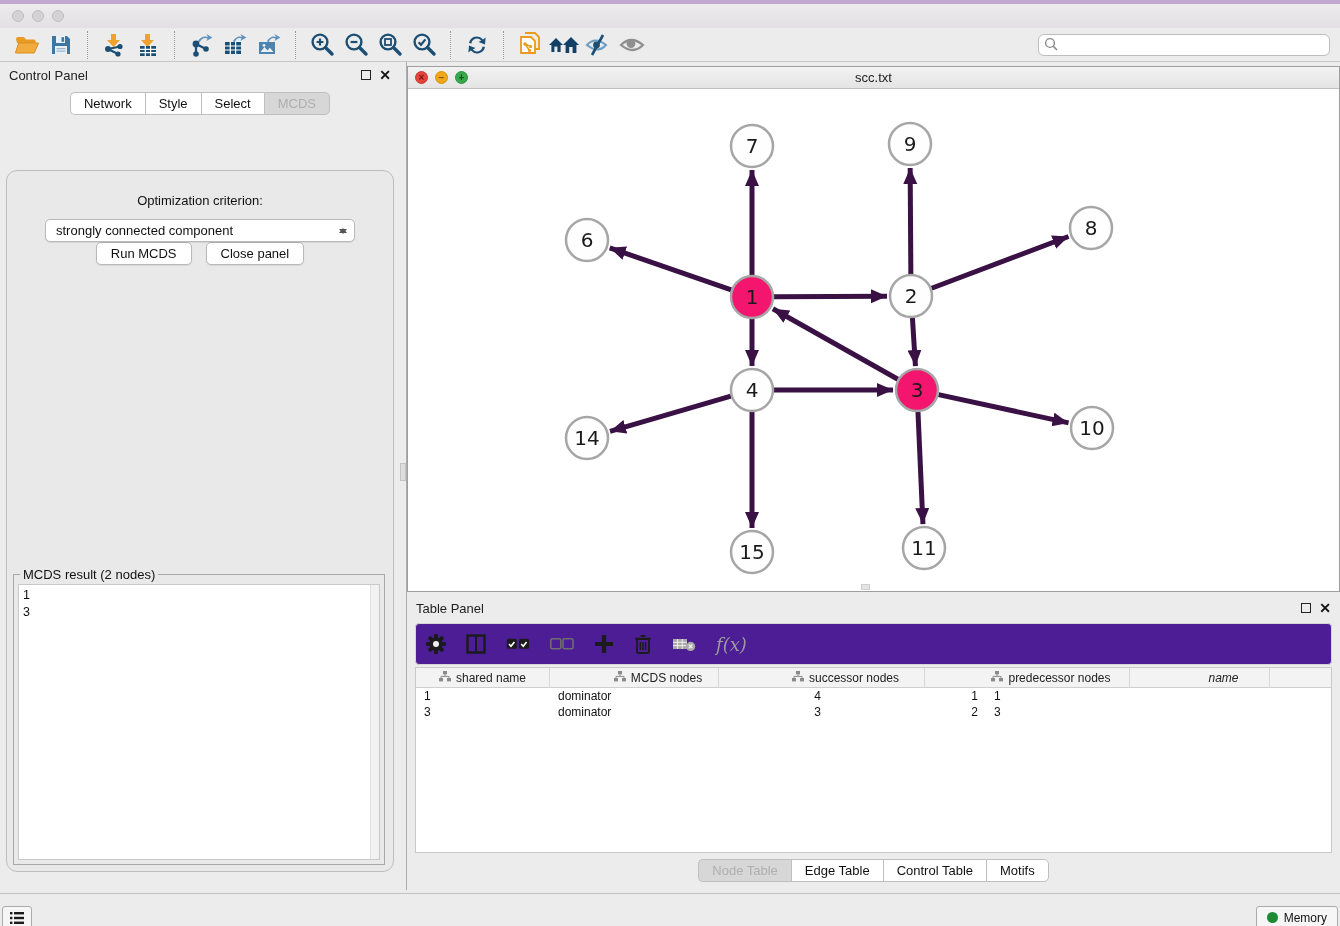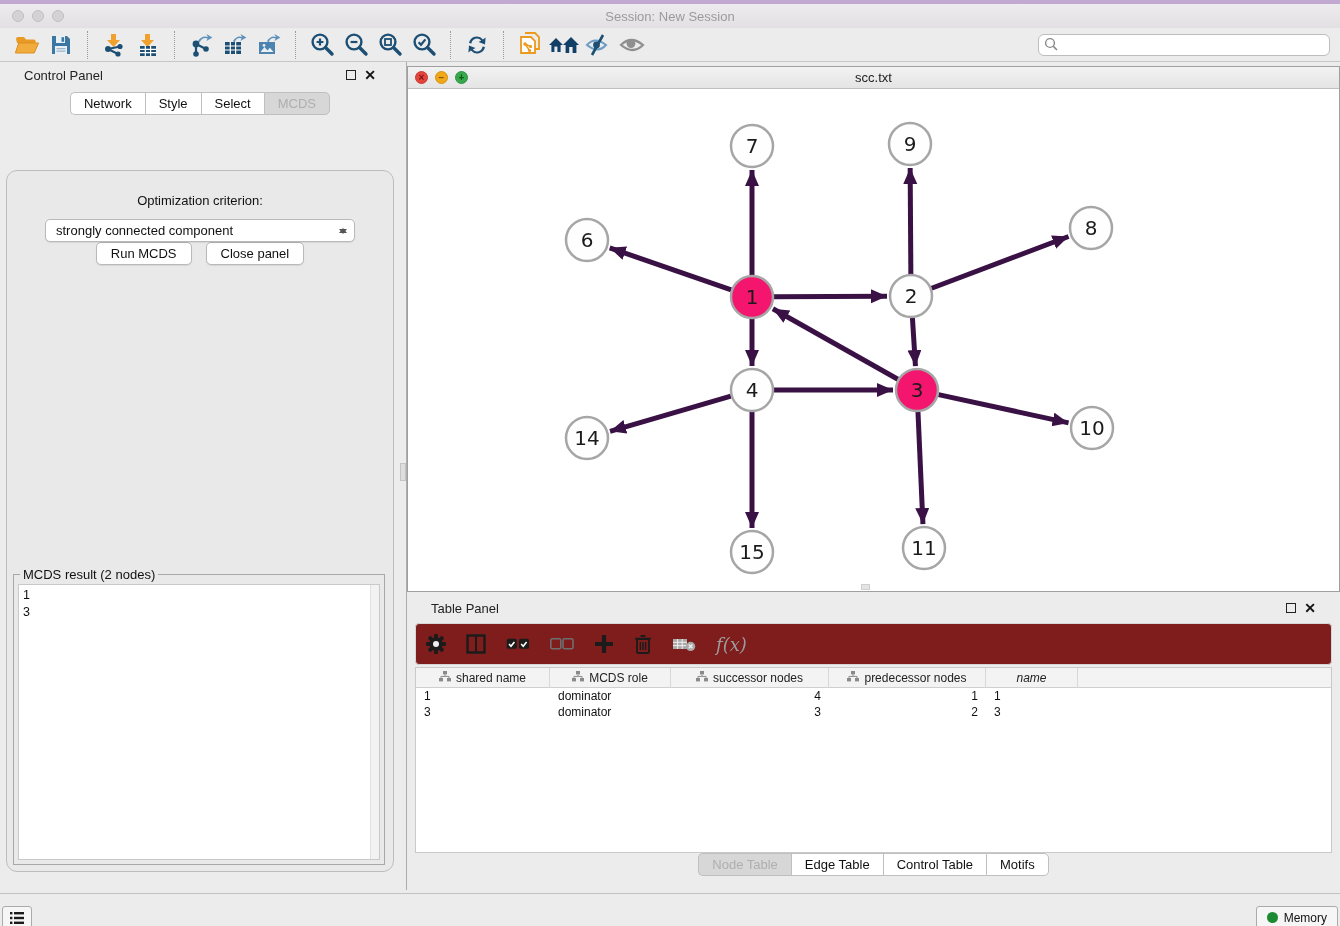--- a/index.html
+++ b/index.html
@@ -24,21 +24,21 @@
   .tb-btn { width:34px; height:30px; display:flex; align-items:center; justify-content:center; flex:0 0 auto; }
   .tb-btn svg { display:block; }
   .tb-sep { width:0; height:28px; border-left:1px dotted #9a9a9a; margin:0 9px; flex:0 0 auto; }
   .search-wrap { margin-left:auto; position:relative; width:292px; height:22px; }
   .search-input { width:100%; height:100%; border:1px solid #BDBDBD; border-radius:6px; background:#fff;
     padding:0 6px 0 24px; font-size:12px; outline:none; color:#333; }
   .search-icon { position:absolute; left:6px; top:3px; width:15px; height:15px; }
 
   
   .control-panel { position:absolute; left:0; top:62px; width:400px; height:818px; background:#ECECEC; }
-  .panel-head { height:26px; display:flex; align-items:center; padding:0 24px; }
+  .panel-head { height:26px; display:flex; align-items:center; padding:0 9px; }
   .panel-title { font-size:13px; color:#222; }
   .panel-head-icons { margin-left:auto; display:flex; align-items:center; gap:8px; }
   .float-icon { width:10px; height:10px; border:1.6px solid #222; display:inline-block; }
   .close-icon { font-size:14px; font-weight:bold; color:#111; line-height:10px; }
   .cp-tabs { position:relative; z-index:2; display:flex; justify-content:center; margin-top:4px; }
   .tab { border:1px solid #BFBFBF; border-right:none; background:#fff; padding:3px 13px; font-size:13px; color:#111; }
   .tab:first-child { border-radius:5px 0 0 5px; }
   .tab:last-child { border-right:1px solid #BFBFBF; border-radius:0 5px 5px 0; }
   .tab.active { background:#D7D7D7; color:#AFAFAF; }
   .cp-content { position:absolute; left:6px; right:6px; top:108px; bottom:8px;
@@ -74,32 +74,32 @@
     font-size:10px; font-weight:bold; color:rgba(60,0,0,.65); line-height:1; }
   .net-light.red { background:#E4443C; border:1px solid #C93A33; }
   .net-light.yellow { background:#F0A818; border:1px solid #D49312; color:rgba(80,40,0,.7); }
   .net-light.green { background:#37A94C; border:1px solid #2D9340; color:rgba(0,60,0,.7); }
   .net-title { position:absolute; left:0; right:0; text-align:center; font-size:13px; color:#222; pointer-events:none; }
   .net-canvas { position:relative; width:100%; height:502px; background:#fff; }
   .net-resize-grip { position:absolute; left:453px; bottom:1px; width:9px; height:6px; background:#E4E4E4; border:1px solid #CFCFCF; }
 
   
   .table-panel { position:absolute; left:407px; top:595px; width:933px; height:295px; background:#ECECEC; }
-  .tp-toolbar { margin:2px 8px 0 8px; height:42px; background:#7f1d1d; border:1px solid #D6D6D6; border-radius:4px;
+  .tp-toolbar { margin:2px 8px 0 8px; height:42px; background:#4c1d95; border:1px solid #D6D6D6; border-radius:4px;
     display:flex; align-items:center; padding:0 10px; gap:20px; }
   .tp-toolbar .ticon { display:flex; align-items:center; justify-content:center; }
   .fx-label { font-family:"DejaVu Serif", serif; font-style:italic; font-size:18px; color:#9C9C9C; }
   .tp-tablebox { position:absolute; left:8px; right:8px; top:72px; bottom:37px; background:#fff; border:1px solid #C9C9C9; overflow:hidden; }
-  .grid-header { display:flex; background:#F3F3F3; border-bottom:1px solid #CFCFCF; height:20px; }
+  .grid-header { display:flex; background:#F3F3F3; border-bottom:1px solid #CFCFCF; height:20px;gap:48px; }
   .gh-cell { display:flex; align-items:center; justify-content:center; gap:5px; font-size:12px; color:#222;
     border-right:1px solid #D8D8D8; height:20px; }
   .grid-row { display:flex; height:16px; align-items:center; }
   .g-cell { font-size:12px; color:#111; padding:0 8px; overflow:hidden; white-space:nowrap; }
   .g-right { text-align:right; }
-  .tp-tabs { position:absolute; left:0; right:0; bottom:14px; display:flex; justify-content:center; }
+  .tp-tabs { position:absolute; left:0; right:0; bottom:8px; display:flex; justify-content:center; }
 
   
   .statusbar { position:absolute; left:0; top:893px; width:1340px; height:48px; background:#ECECEC;
     border-top:1px solid #C2C2C2; display:flex; align-items:center; padding:0 2px; }
   .status-btn { width:30px; height:23px; background:#F6F6F6; border:1px solid #ABABAB; border-radius:3px;
     display:flex; align-items:center; justify-content:center; }
   .memory-btn { margin-left:auto; height:23px; background:#F6F6F6; border:1px solid #ABABAB; border-radius:3px;
     display:flex; align-items:center; gap:6px; padding:0 10px; font-size:12px; color:#111; }
   .mem-dot { width:11px; height:11px; border-radius:50%; background:#1D8B33; }
 </style>
@@ -109,21 +109,20 @@
 <div class="app">
   <div class="desktop-top"></div>
   <div class="desktop-right"></div>
 
   <div class="titlebar">
     <div class="lights">
       <span class="light"></span>
       <span class="light"></span>
       <span class="light"></span>
     </div>
-    <div class="win-title">Session: New Session</div>
   </div>
 
   <div class="toolbar">
     <div class="tb-btn">
       <svg width="26" height="24" viewBox="0 0 26 24">
         <path d="M2 6 q0-2 2-2 h6 l2 2.4 h8 q1.6 0 1.6 1.6 v2 H3 z" fill="#E89A25"></path>
         <path d="M4.6 10 h20 l-4.4 10 H1.4 z" fill="#F2AC3E" stroke="#D98F1F" stroke-width="1"></path>
       </svg>
     </div>
     <div class="tb-btn">
@@ -451,21 +450,21 @@
           </div>
           <div class="gh-cell" style="width: 121px;">
             <span><svg width="12" height="11" viewBox="0 0 12 11">
                 <g fill="#8A8A8A">
                   <rect x="4" y="0" width="4" height="3.4"></rect>
                   <rect x="0" y="7" width="4" height="3.4"></rect>
                   <rect x="8" y="7" width="4" height="3.4"></rect>
                 </g>
                 <path d="M6 3.4 v2 M2 7 v-1.6 h8 V7" stroke="#8A8A8A" stroke-width="1" fill="none"></path>
               </svg></span>
-            <span>MCDS role</span>
+            <span>MCDS nodes</span>
           </div>
           <div class="gh-cell" style="width: 158px;">
             <span><svg width="12" height="11" viewBox="0 0 12 11">
                 <g fill="#8A8A8A">
                   <rect x="4" y="0" width="4" height="3.4"></rect>
                   <rect x="0" y="7" width="4" height="3.4"></rect>
                   <rect x="8" y="7" width="4" height="3.4"></rect>
                 </g>
                 <path d="M6 3.4 v2 M2 7 v-1.6 h8 V7" stroke="#8A8A8A" stroke-width="1" fill="none"></path>
               </svg></span>

